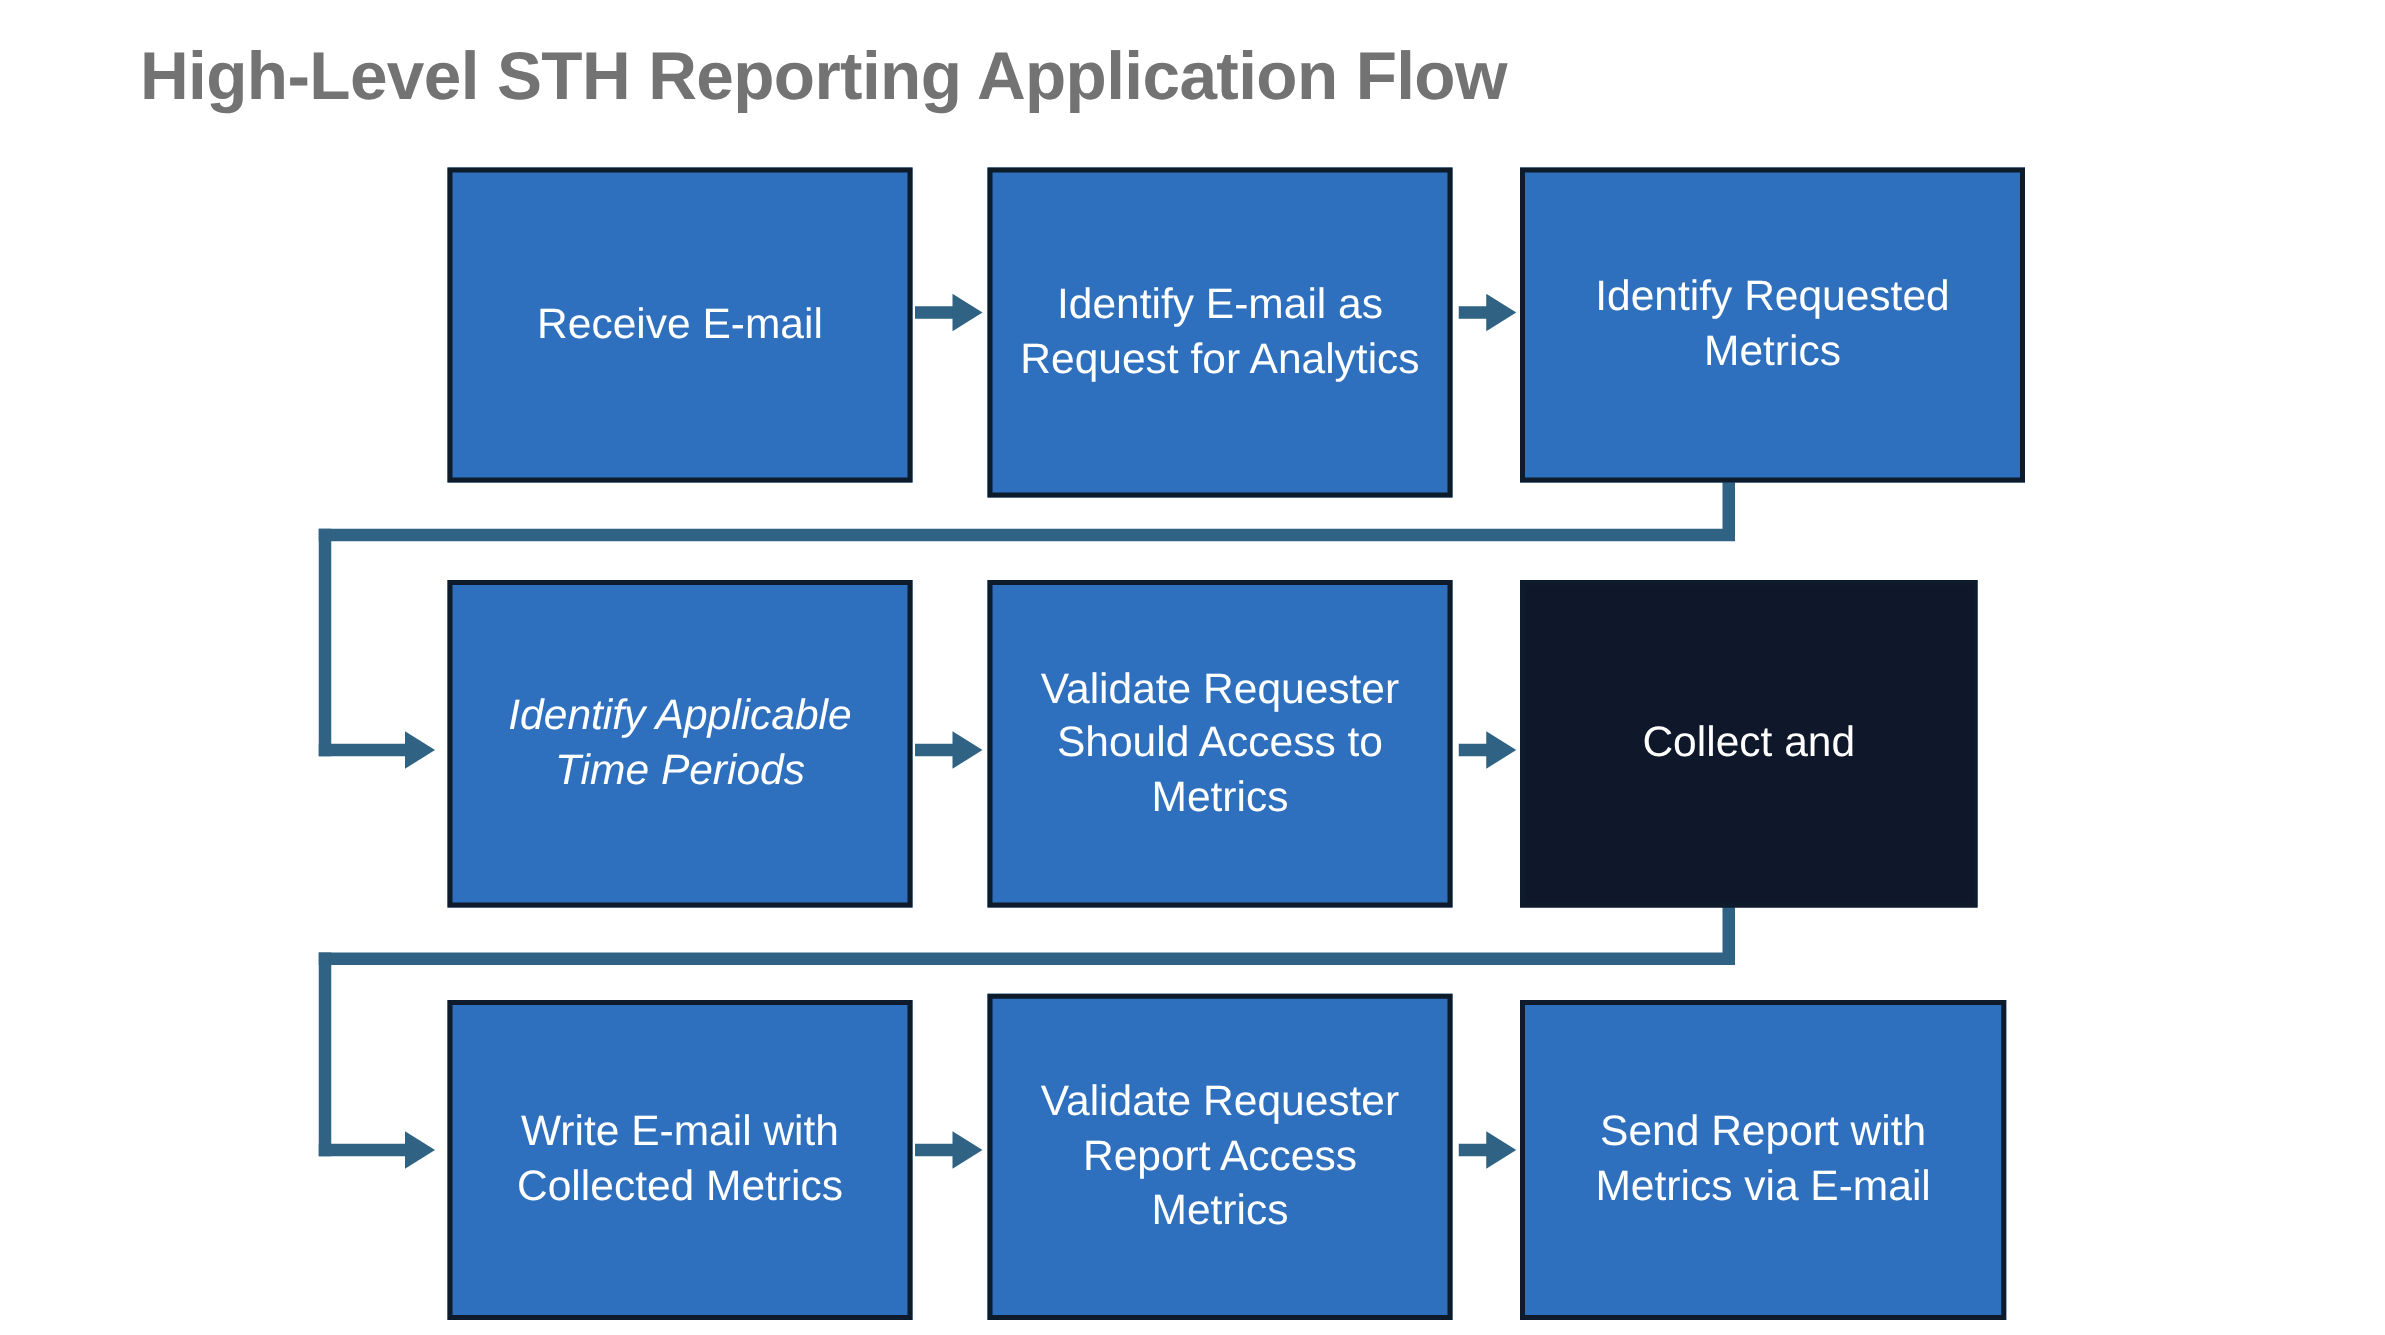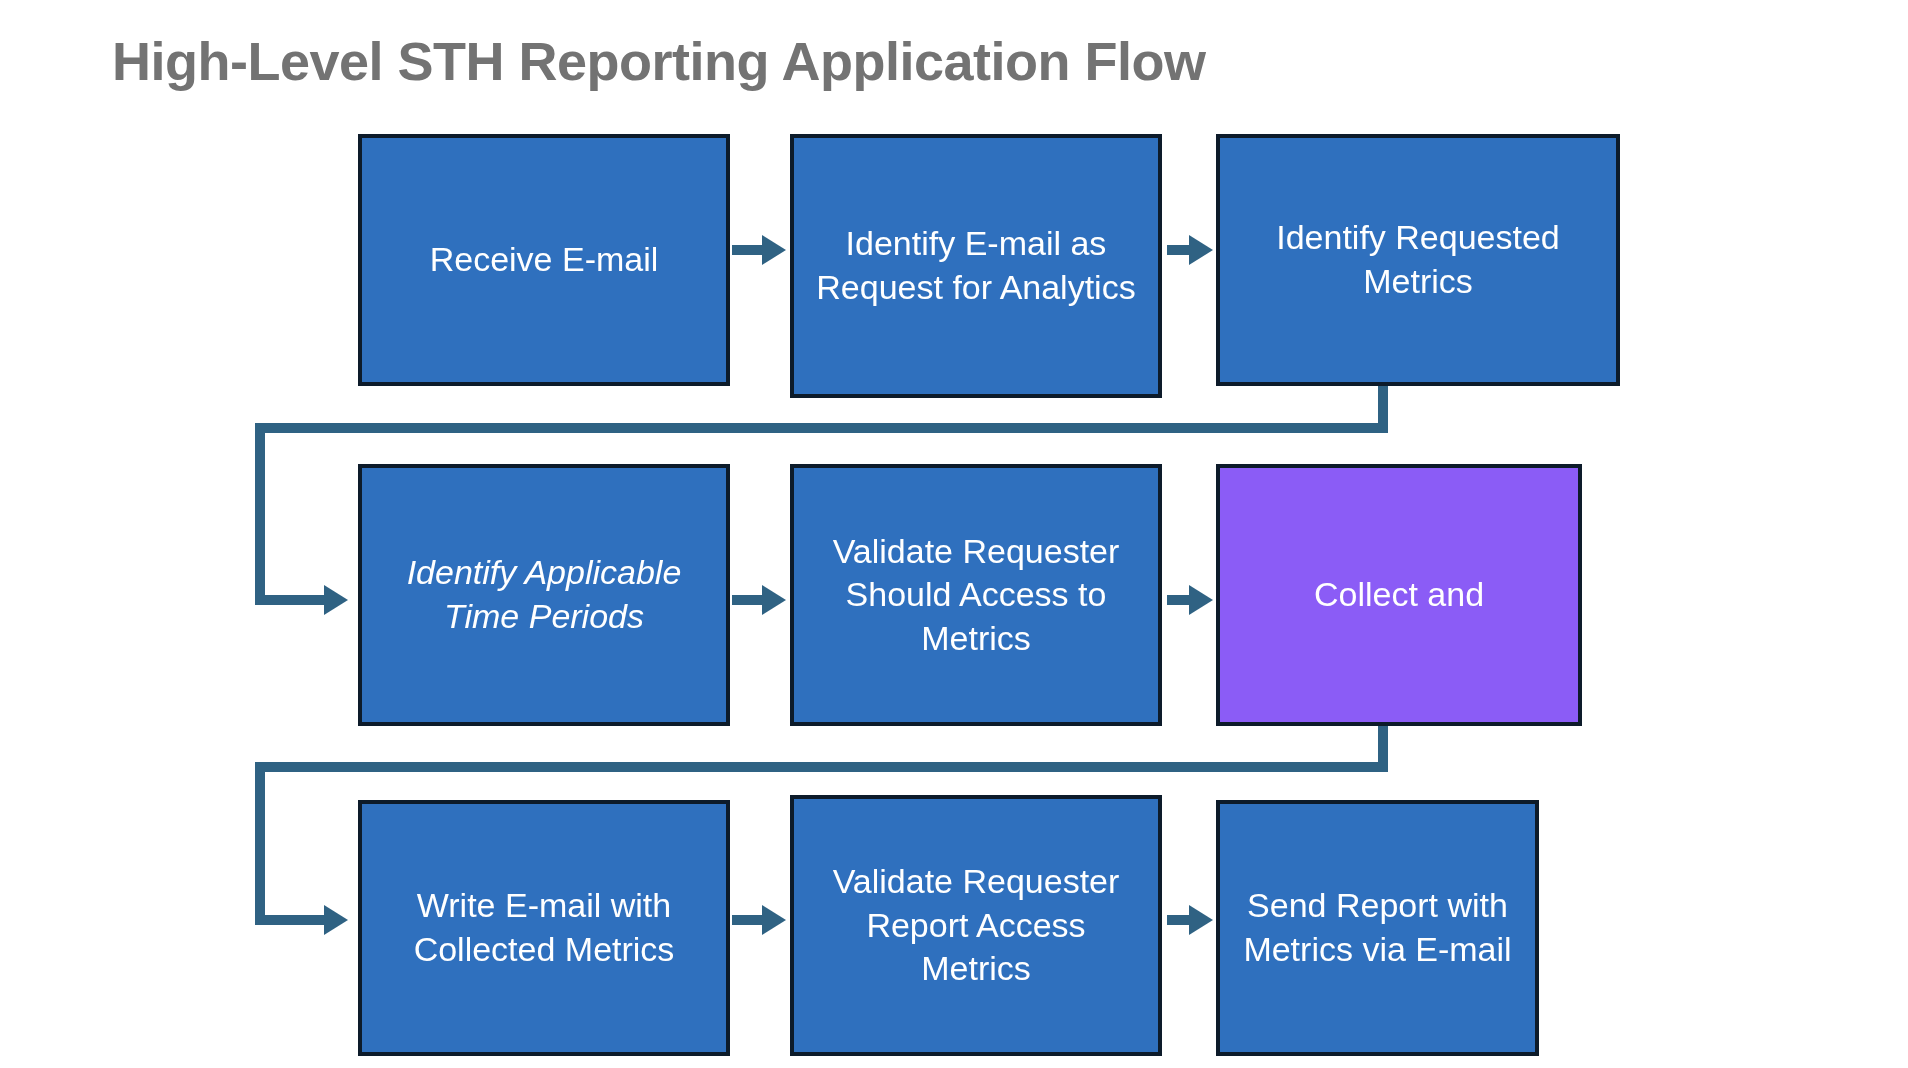--- a/index.html
+++ b/index.html
@@ -41,21 +41,21 @@
     align-items: center;
     justify-content: center;
     text-align: center;
     color: #ffffff;
     font-family: "Liberation Sans", sans-serif;
     font-size: 34px;
     line-height: 1.28;
     padding: 6px 14px;
   }
   .node.fill-blue { background: #2f70be; }
-  .node.fill-black { background: #8b5cf6; }
+  .node.fill-black { background: #0f172a; }
   .node .node-label { display: block; width: 100%; }
 
   
   .conn-h, .conn-v {
     position: absolute;
     background: #2f6283;
   }
   .arrow-right {
     position: absolute;
     width: 0; height: 0;
@@ -150,20 +150,20 @@
   </div>
 
   <div class="node fill-blue" style="left:790px; top:795px; width:372px; height:261px;">
     <span class="node-label">
       <span>Validate Requester</span><br>
       <span>Report Access</span><br>
       <span>Metrics</span>
     </span>
   </div>
 
-  <div class="node fill-blue" style="left:1216px; top:800px; width:323px; height:256px;">
+  <div class="node fill-blue" style="left:1216px; top:800px; width:389px; height:256px;">
     <span class="node-label">
       <span>Send Report with</span><br>
       <span>Metrics via E-mail</span>
     </span>
   </div>
 
 </div>
 
 </body></html>

